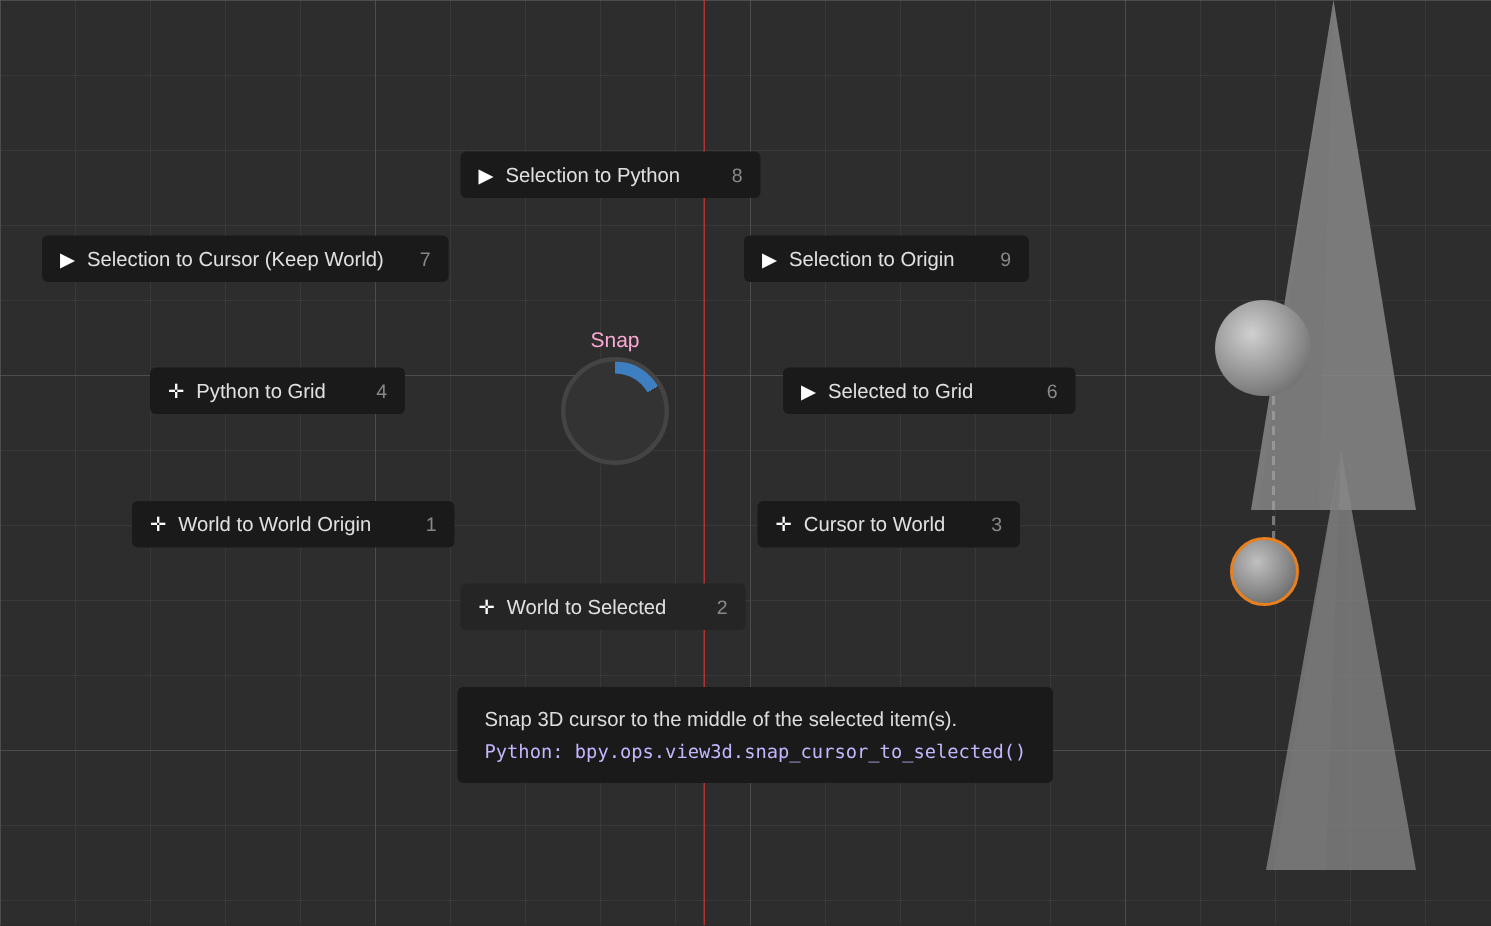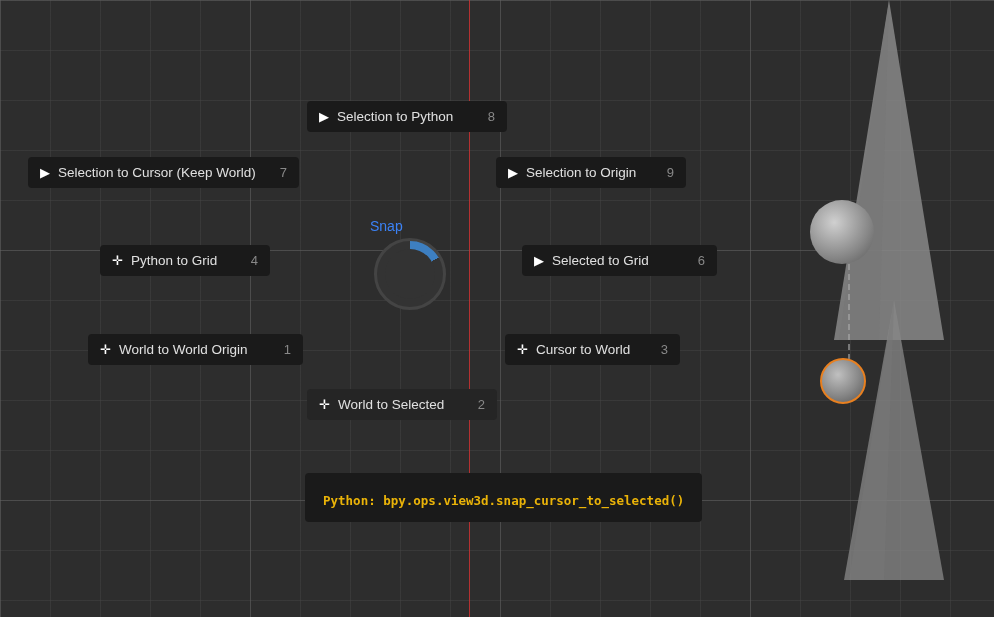--- a/index.html
+++ b/index.html
@@ -115,23 +115,23 @@
       color: #888;
       font-size: 13px;
       margin-left: 16px;
     }
 
     
     .snap-label {
       position: absolute;
       top: 218px;
       left: 370px;
-      color: #3b82f6;
+      color: #f9a8d4;
       font-size: 14px;
-      text-align: left;
+      text-align: center;
       width: 80px;
       pointer-events: none;
     }
 
     .snap-dial {
       position: absolute;
       top: 238px;
       left: 374px;
       width: 72px;
       height: 72px;
@@ -161,25 +161,24 @@
       background: #1a1a1a;
       border-radius: 4px;
       padding: 14px 18px;
       color: #ddd;
       font-size: 13.5px;
       max-width: 420px;
       pointer-events: none;
     }
 
     .tooltip-python {
-      color: #eab308;
+      color: #c4b5fd;
       font-size: 12.5px;
       margin-top: 6px;
       font-family: monospace;
-      font-weight: bold;
     }
 
     
     .grid-overlay {
       position: absolute;
       inset: 0;
       background-image:
         linear-gradient(rgba(80,80,80,0.35) 1px, transparent 1px),
         linear-gradient(90deg, rgba(80,80,80,0.35) 1px, transparent 1px);
       background-size: 50px 50px;
@@ -290,14 +289,15 @@
     <span class="btn-left">
       <span style="color:#fff; font-size:13px;">✛</span>
       <span>World to Selected</span>
     </span>
     <span class="shortcut">2</span>
   </button>
 
 </div>
 
 <div class="tooltip-box">
+  <div>Snap 3D cursor to the middle of the selected item(s).</div>
   <div class="tooltip-python">Python: bpy.ops.view3d.snap_cursor_to_selected()</div>
 </div>
 
 </body></html>

